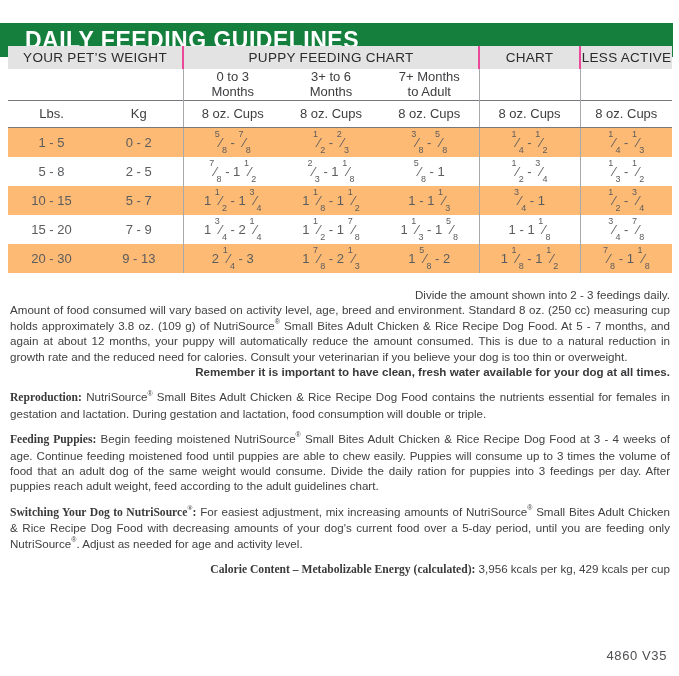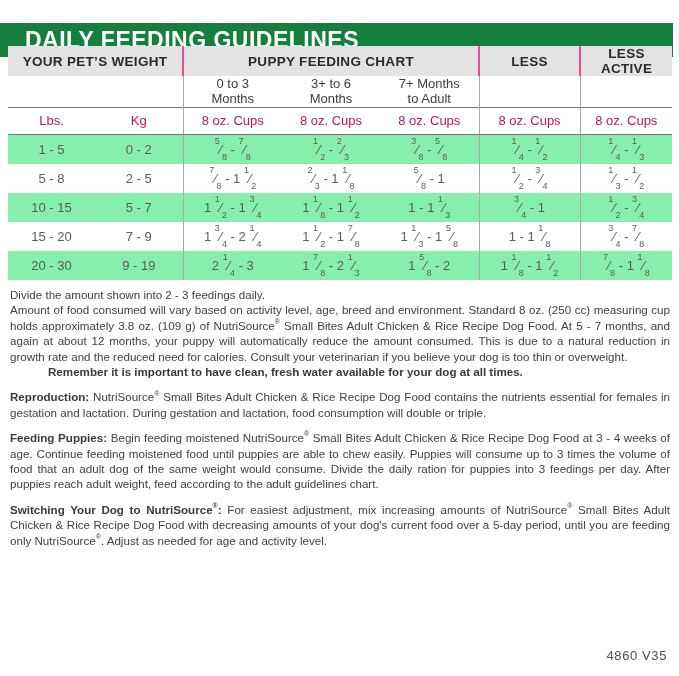--- a/index.html
+++ b/index.html
@@ -15,46 +15,46 @@
   .titlebar h1{
     margin:0 0 0 25px;font-size:23px;font-weight:700;letter-spacing:.5px;color:#ffffff;
   }
   
   .feedtable{
     position:absolute;top:46px;left:8px;width:664px;
     border-collapse:collapse;table-layout:fixed;
   }
   .feedtable td,.feedtable th{padding:0;text-align:center;vertical-align:middle;font-weight:normal;}
   tr.group-row th{
-    height:23px;background:#e3e3e3;font-size:13.5px;font-weight:700;
+    height:23px;background:#e3e3e3;font-size:13.5px;font-weight:400;
     color:#2a2b2d;letter-spacing:.3px;
   }
   tr.group-row th.gsep{border-left:2px solid #ec4899;}
   tr.months-row td{
     height:21px;font-size:13px;color:#3c3d3f;line-height:1.18;white-space:pre-line;
   }
   tr.units-row td{
-    height:26px;font-size:13px;color:#be185d;
+    height:26px;font-size:13px;color:#404040;
     border-top:1px solid #77787b;border-bottom:1px solid #77787b;
   }
   .vsep{border-left:1px solid #a7a9ac;}
   tbody td{height:29px;font-size:13px;color:#5b5c5e;}
-  tbody tr.stripe{background:#86efac;}
+  tbody tr.stripe{background:#fdba74;}
   .frac{white-space:nowrap;}
   .frac sup{font-size:9px;position:relative;top:-4px;line-height:0;}
   .frac sub{font-size:9px;position:relative;top:3px;line-height:0;}
   
   .notes{
     position:absolute;top:287px;left:10px;width:660px;
     font-size:11.6px;line-height:15.4px;color:#414042;
   }
-  .notes p{margin:0;}
+  .notes p{margin:0;text-align:right;}
   .notes p.gap{margin-top:10px;}
   .notes p.just{text-align:justify;}
-  .notes .lead{font-weight:700;color:#3a3a3c;}
+  .notes .lead{font-weight:700;color:#3a3a3c;font-family:Liberation Serif, serif;}
   .notes p.boldline{font-weight:700;color:#3a3a3c;margin-left:38px;}
   sup.reg{font-size:7px;position:relative;top:-1px;line-height:0;}
   
   .footer-code{
     position:absolute;right:12px;top:648px;font-size:13px;letter-spacing:.6px;color:#4d4f52;
   }
 </style>
 </head>
 <body>
 
@@ -71,21 +71,21 @@
       <col style="width:99px">
         <col style="width:98px">
         <col style="width:99px">
       <col style="width:101px">
         <col style="width:92px">
     </colgroup>
     <thead>
       <tr class="group-row">
         <th colspan="2">YOUR PET’S WEIGHT</th>
         <th colspan="3" class="gsep">PUPPY FEEDING CHART</th>
-        <th class="gsep">LESS</th>
+        <th class="gsep">CHART</th>
         <th class="gsep">LESS ACTIVE</th>
       </tr>
       <tr class="months-row">
         <td></td>
         <td></td>
         <td class="vsep">0 to 3
 Months</td>
         <td>3+ to 6
 Months</td>
         <td>7+ Months
@@ -135,34 +135,35 @@
           <td>15 - 20</td>
           <td>7 - 9</td>
           <td class="vsep">1 <span class="frac"><sup>3</sup>⁄<sub>4</sub></span> - 2 <span class="frac"><sup>1</sup>⁄<sub>4</sub></span></td>
           <td>1 <span class="frac"><sup>1</sup>⁄<sub>2</sub></span> - 1 <span class="frac"><sup>7</sup>⁄<sub>8</sub></span></td>
           <td>1 <span class="frac"><sup>1</sup>⁄<sub>3</sub></span> - 1 <span class="frac"><sup>5</sup>⁄<sub>8</sub></span></td>
           <td class="vsep">1 - 1 <span class="frac"><sup>1</sup>⁄<sub>8</sub></span></td>
           <td class="vsep"><span class="frac"><sup>3</sup>⁄<sub>4</sub></span> - <span class="frac"><sup>7</sup>⁄<sub>8</sub></span></td>
         </tr>
         <tr class="stripe">
           <td>20 - 30</td>
-          <td>9 - 19</td>
+          <td>9 - 13</td>
           <td class="vsep">2 <span class="frac"><sup>1</sup>⁄<sub>4</sub></span> - 3</td>
           <td>1 <span class="frac"><sup>7</sup>⁄<sub>8</sub></span> - 2 <span class="frac"><sup>1</sup>⁄<sub>3</sub></span></td>
           <td>1 <span class="frac"><sup>5</sup>⁄<sub>8</sub></span> - 2</td>
           <td class="vsep">1 <span class="frac"><sup>1</sup>⁄<sub>8</sub></span> - 1 <span class="frac"><sup>1</sup>⁄<sub>2</sub></span></td>
           <td class="vsep"><span class="frac"><sup>7</sup>⁄<sub>8</sub></span> - 1 <span class="frac"><sup>1</sup>⁄<sub>8</sub></span></td>
         </tr>
       </tbody>
   </table>
 
   <div class="notes" id="notes">
       <p class="">Divide the amount shown into 2 - 3 feedings daily.</p>
       <p class="just ">Amount of food consumed will vary based on activity level, age, breed and environment. Standard 8 oz. (250 cc) measuring cup holds approximately 3.8 oz. (109 g) of NutriSource<sup class="reg">®</sup> Small Bites Adult Chicken &amp; Rice Recipe Dog Food. At 5 - 7 months, and again at about 12 months, your puppy will automatically reduce the amount consumed. This is due to a natural reduction in growth rate and the reduced need for calories. Consult your veterinarian if you believe your dog is too thin or overweight.</p>
       <p class="boldline">Remember it is important to have clean, fresh water available for your dog at all times.</p>
       <p class="gap just "><span class="lead">Reproduction:</span> NutriSource<sup class="reg">®</sup> Small Bites Adult Chicken &amp; Rice Recipe Dog Food contains the nutrients essential for females in gestation and lactation. During gestation and lactation, food consumption will double or triple.</p>
       <p class="gap just "><span class="lead">Feeding Puppies:</span> Begin feeding moistened NutriSource<sup class="reg">®</sup> Small Bites Adult Chicken &amp; Rice Recipe Dog Food at 3 - 4 weeks of age. Continue feeding moistened food until puppies are able to chew easily. Puppies will consume up to 3 times the volume of food that an adult dog of the same weight would consume. Divide the daily ration for puppies into 3 feedings per day. After puppies reach adult weight, feed according to the adult guidelines chart.</p>
       <p class="gap just "><span class="lead">Switching Your Dog to NutriSource<sup class="reg">®</sup>:</span> For easiest adjustment, mix increasing amounts of NutriSource<sup class="reg">®</sup> Small Bites Adult Chicken &amp; Rice Recipe Dog Food with decreasing amounts of your dog's current food over a 5-day period, until you are feeding only NutriSource<sup class="reg">®</sup>. Adjust as needed for age and activity level.</p>
+      <p class="gap "><span class="lead">Calorie Content – Metabolizable Energy (calculated):</span> 3,956 kcals per kg, 429 kcals per cup</p>
     </div>
 
   <div class="footer-code">4860 V35</div>
 
 </div>
 
 </body></html>

